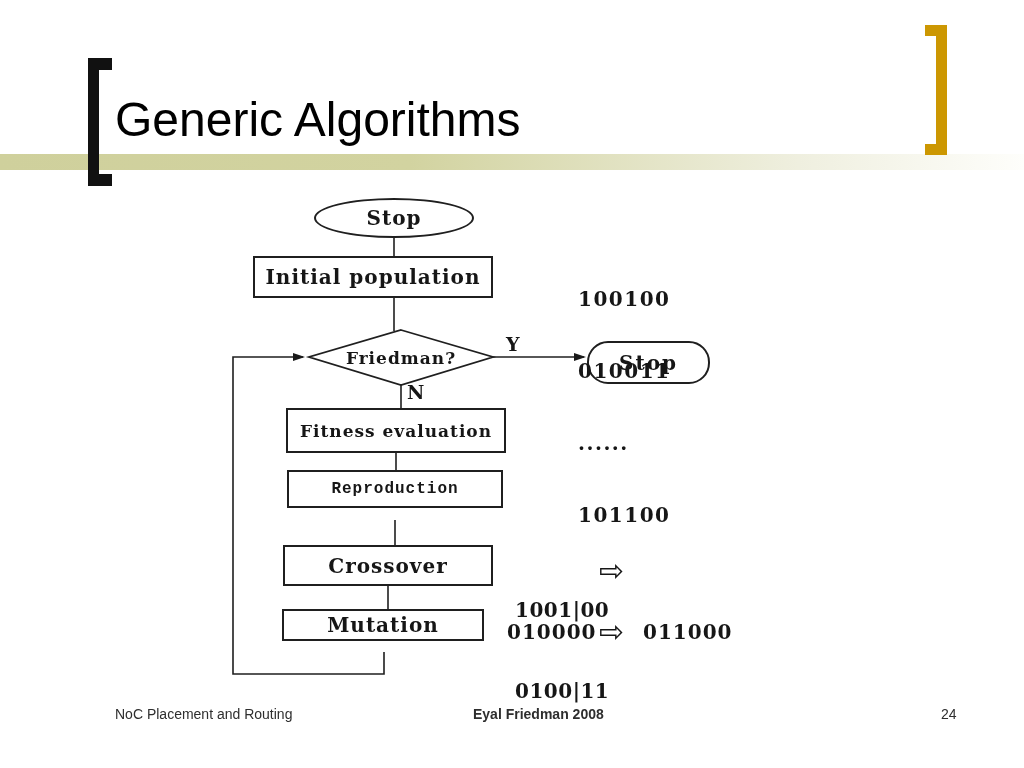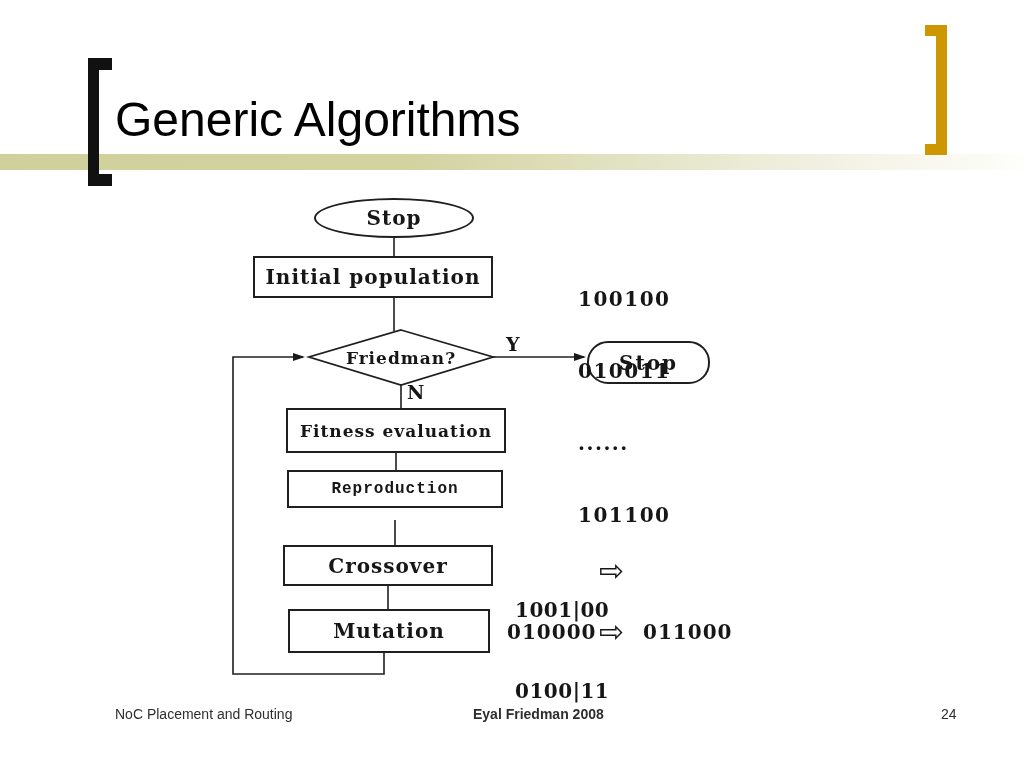--- a/index.html
+++ b/index.html
@@ -22,21 +22,21 @@
           display:flex; align-items:center; justify-content:center;
           font-family:"DejaVu Serif","Liberation Serif",serif; font-weight:600; color:#161616;
           letter-spacing:1px; white-space:nowrap; }
   .n-begin   { left:314px; top:198px; width:160px; height:40px; border-radius:50%; font-size:20px; }
   .n-initial { left:253px; top:256px; width:240px; height:42px; font-size:20px; }
   .n-term    { left:309px; top:330px; width:184px; height:55px; border:none; background:transparent; font-size:17px; }
   .n-stop    { left:587px; top:341px; width:123px; height:43px; border-radius:21px; font-size:20px; letter-spacing:2px; }
   .n-fit     { left:286px; top:408px; width:220px; height:45px; font-size:17px; }
   .n-repr    { left:287px; top:470px; width:216px; height:38px; font-size:16px;font-family:Liberation Mono, monospace; }
   .n-cross   { left:283px; top:545px; width:210px; height:41px; font-size:20px; }
-  .n-mut     { left:288px; top:609px; width:202px; height:44px; font-size:20px; }
+  .n-mut     { left:282px; top:609px; width:202px; height:32px; font-size:20px; }
 
   .branch { position:absolute; font-family:"DejaVu Serif",serif; font-weight:700; font-size:19px; color:#161616; }
   .lbl-y { left:506px; top:333px; }
   .lbl-n { left:407px; top:381px; }
 
   .bintext { position:absolute; font-family:"DejaVu Serif","Liberation Serif",serif; font-weight:600;
              color:#161616; font-size:20px; letter-spacing:1.5px; white-space:pre; }
   .pop-list  { left:578px; top:239px; line-height:24px; }
   .co-before { left:507px; top:543px; line-height:27px; letter-spacing:0.5px;margin-left:8px; }
   .co-after  { left:638px; top:546px; line-height:26px; letter-spacing:0.5px; }

